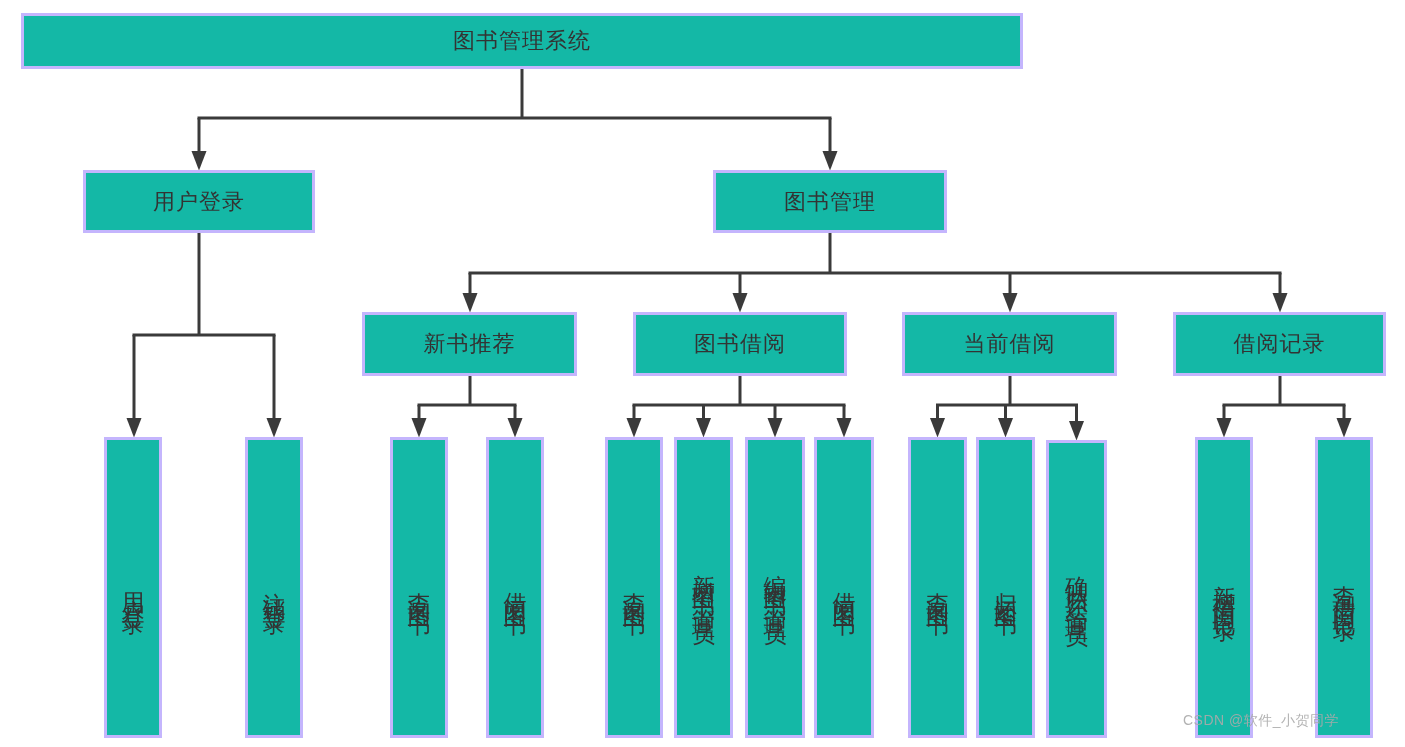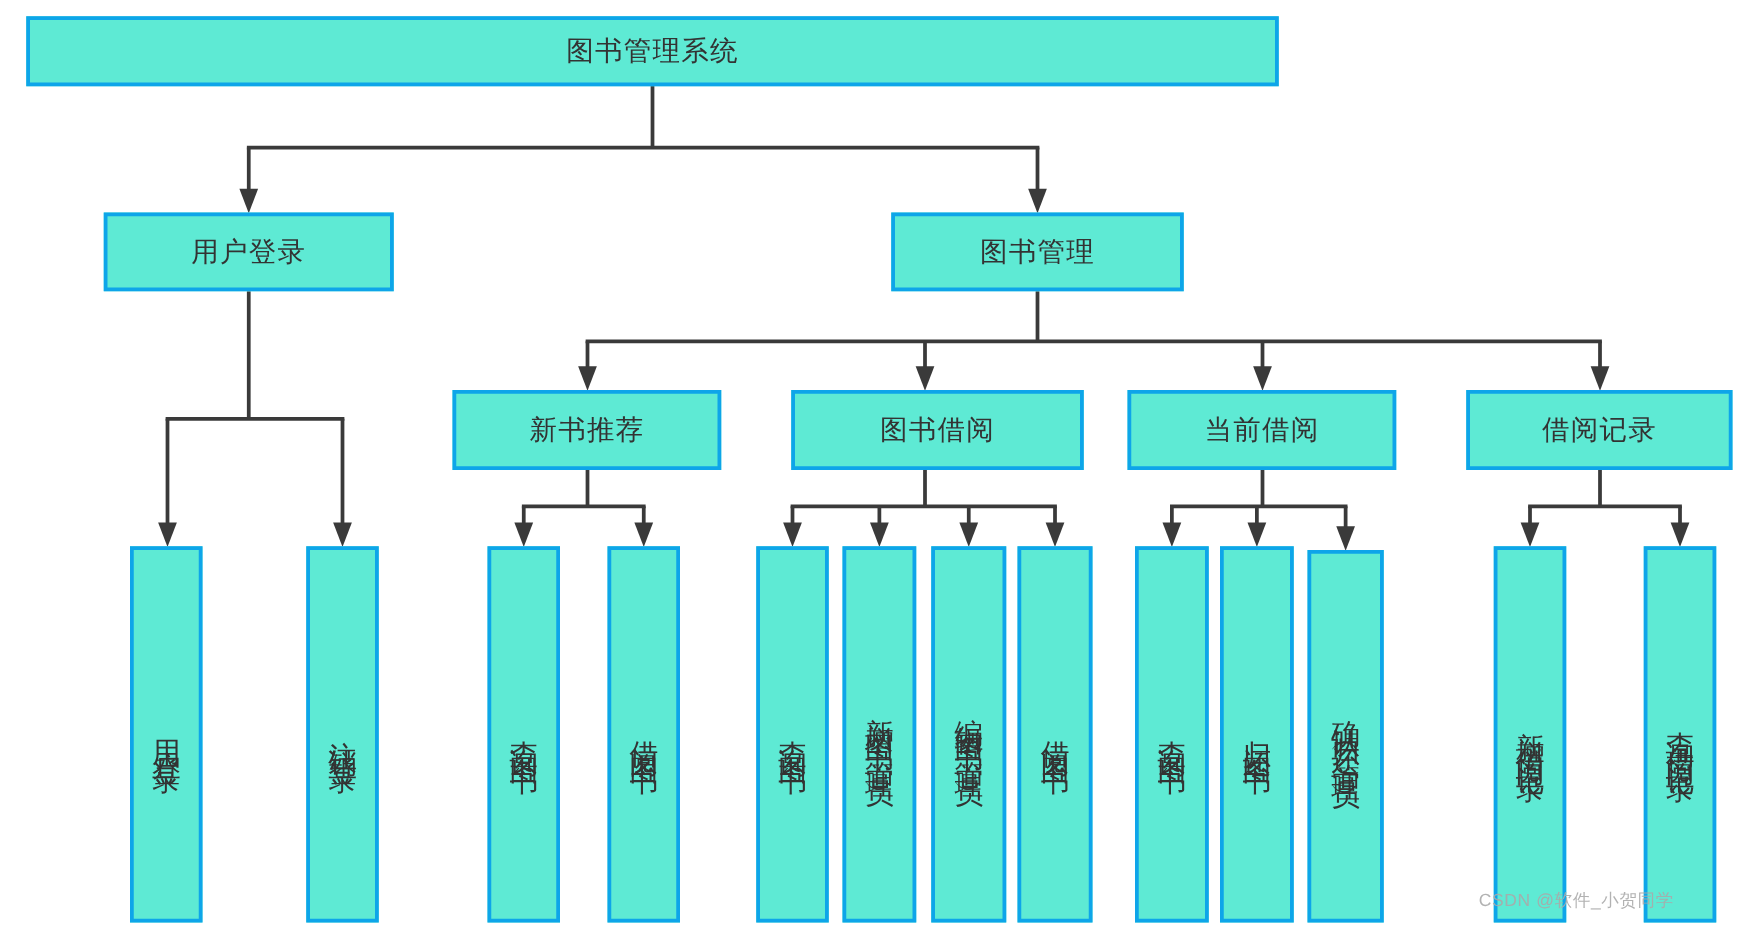--- a/index.html
+++ b/index.html
@@ -18,22 +18,22 @@
   .connectors {
     position: absolute;
     left: 0;
     top: 0;
     width: 1405px;
     height: 747px;
   }
   .node {
     position: absolute;
     box-sizing: border-box;
-    background: #5eead4;
-    border: 3px solid #0ea5e9;
+    background: #14b8a6;
+    border: 3px solid #c4b5fd;
     display: flex;
     align-items: center;
     justify-content: center;
     color: #333333;
   }
   .hlabel {
     font-size: 22px;
     letter-spacing: 1px;
     white-space: nowrap;
     color: #333333;
@@ -150,21 +150,21 @@
   <div class="node" style="left:83px; top:170px; width:232px; height:63px;">
     <span class="hlabel">用户登录</span>
   </div>
   <div class="node" style="left:362px; top:312px; width:215px; height:64px;">
     <span class="hlabel">新书推荐</span>
   </div>
 
   <div class="node" style="left:713px; top:170px; width:234px; height:63px;">
     <span class="hlabel">图书管理</span>
   </div>
-  <div class="node" style="left:633px; top:312px; width:234px; height:64px;">
+  <div class="node" style="left:633px; top:312px; width:214px; height:64px;">
     <span class="hlabel">图书借阅</span>
   </div>
   <div class="node" style="left:1173px; top:312px; width:213px; height:64px;">
     <span class="hlabel">借阅记录</span>
   </div>
   <div class="node" style="left:902px; top:312px; width:215px; height:64px;">
     <span class="hlabel">当前借阅</span>
   </div>
 
   <div class="node" style="left:104px; top:437px; width:58px; height:301px;">

